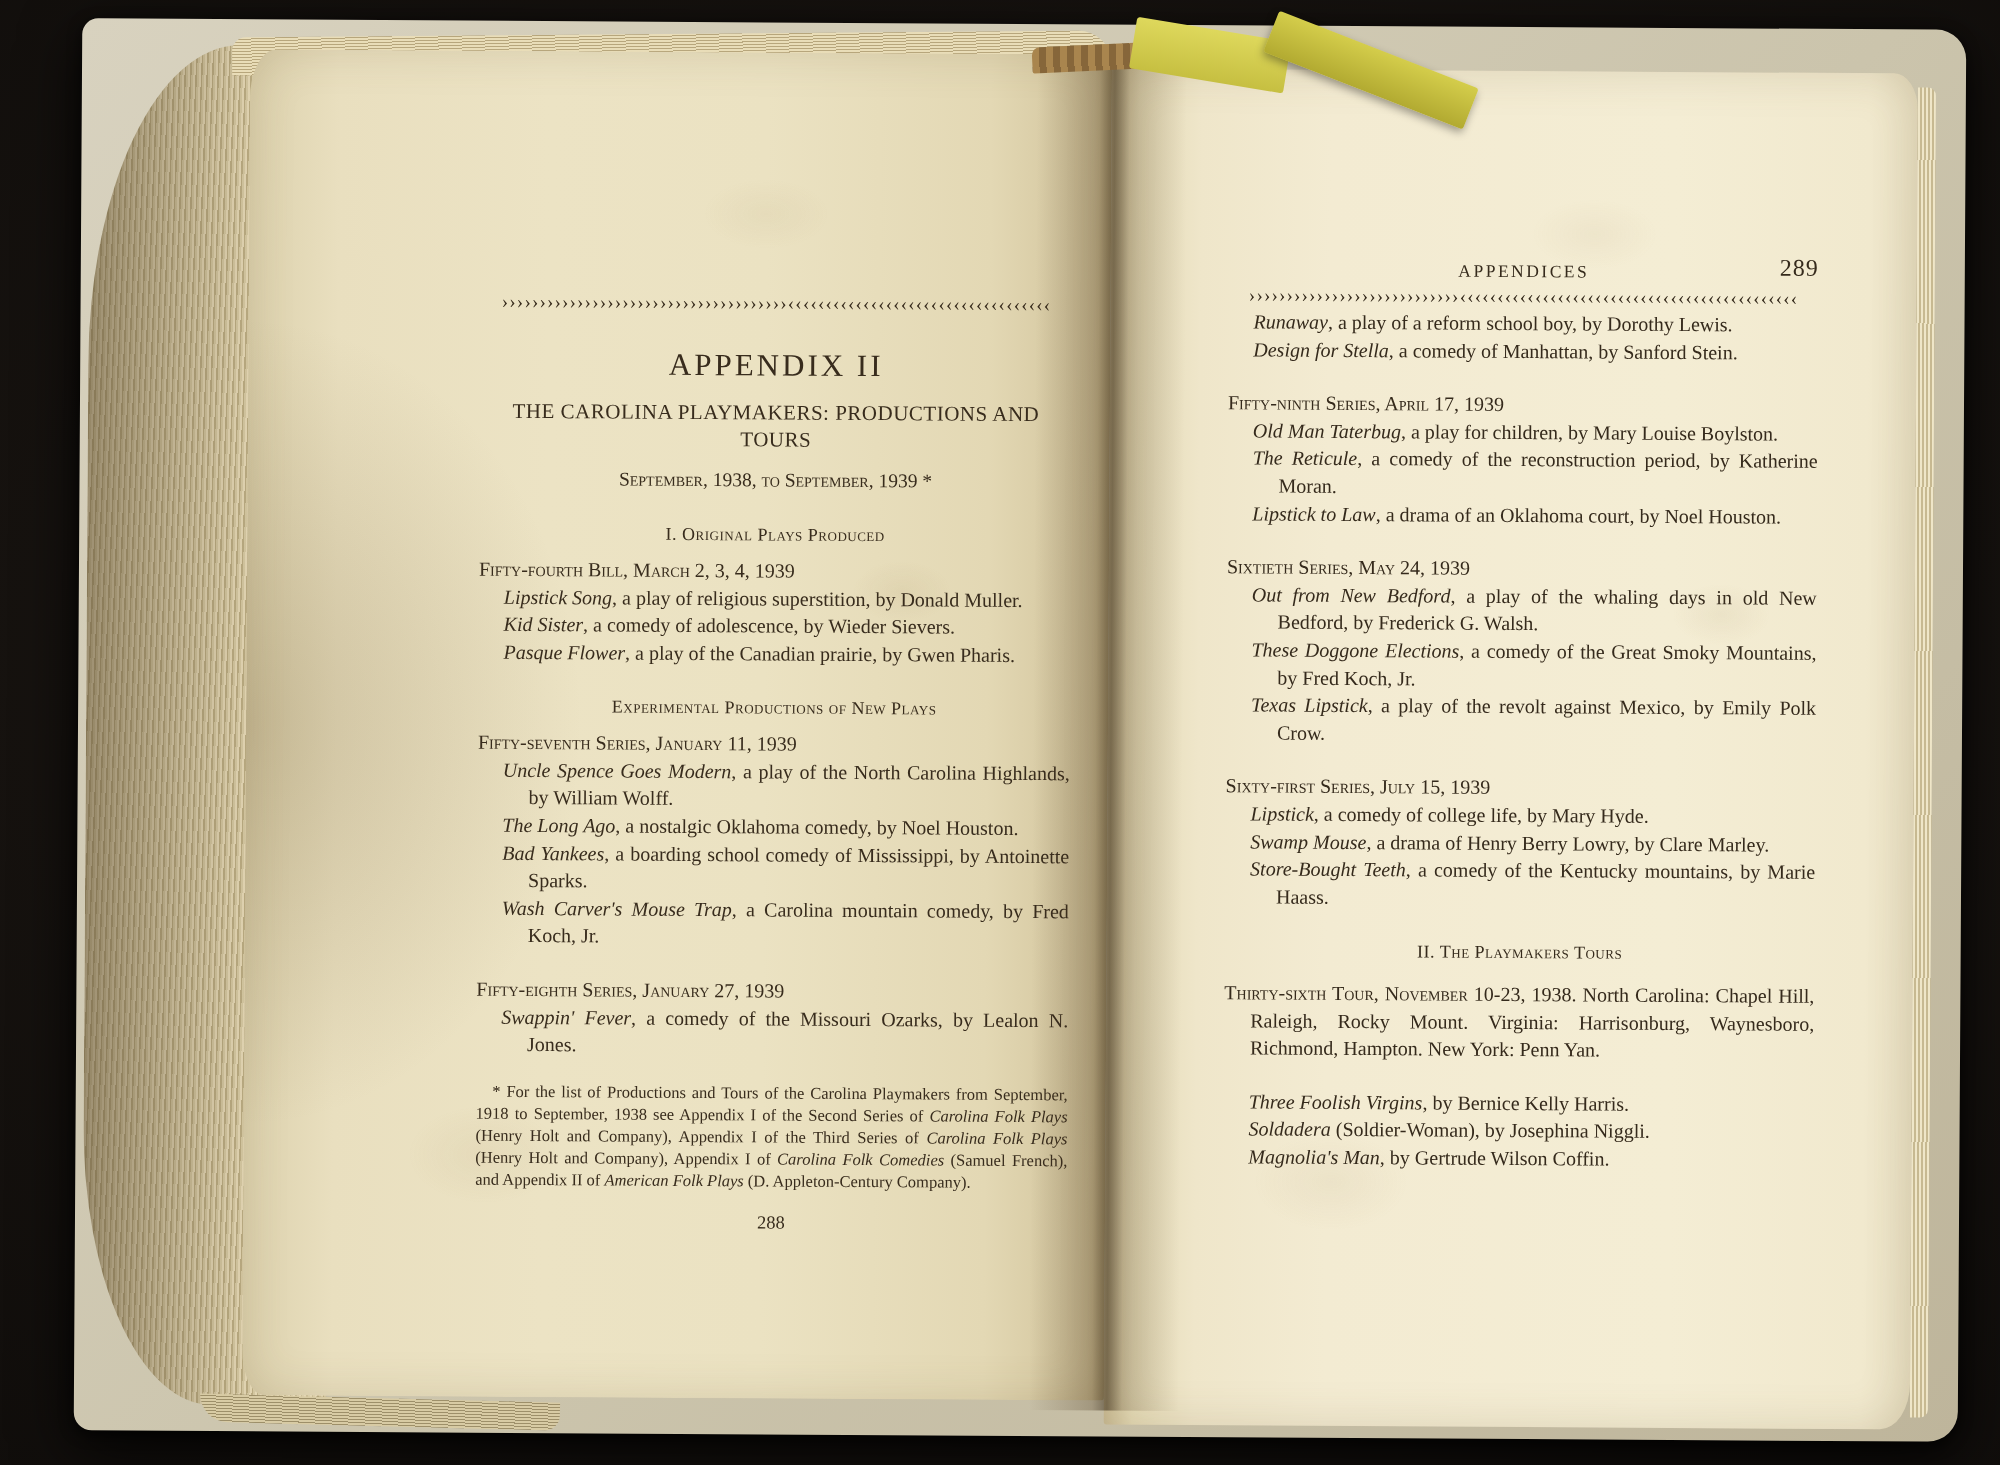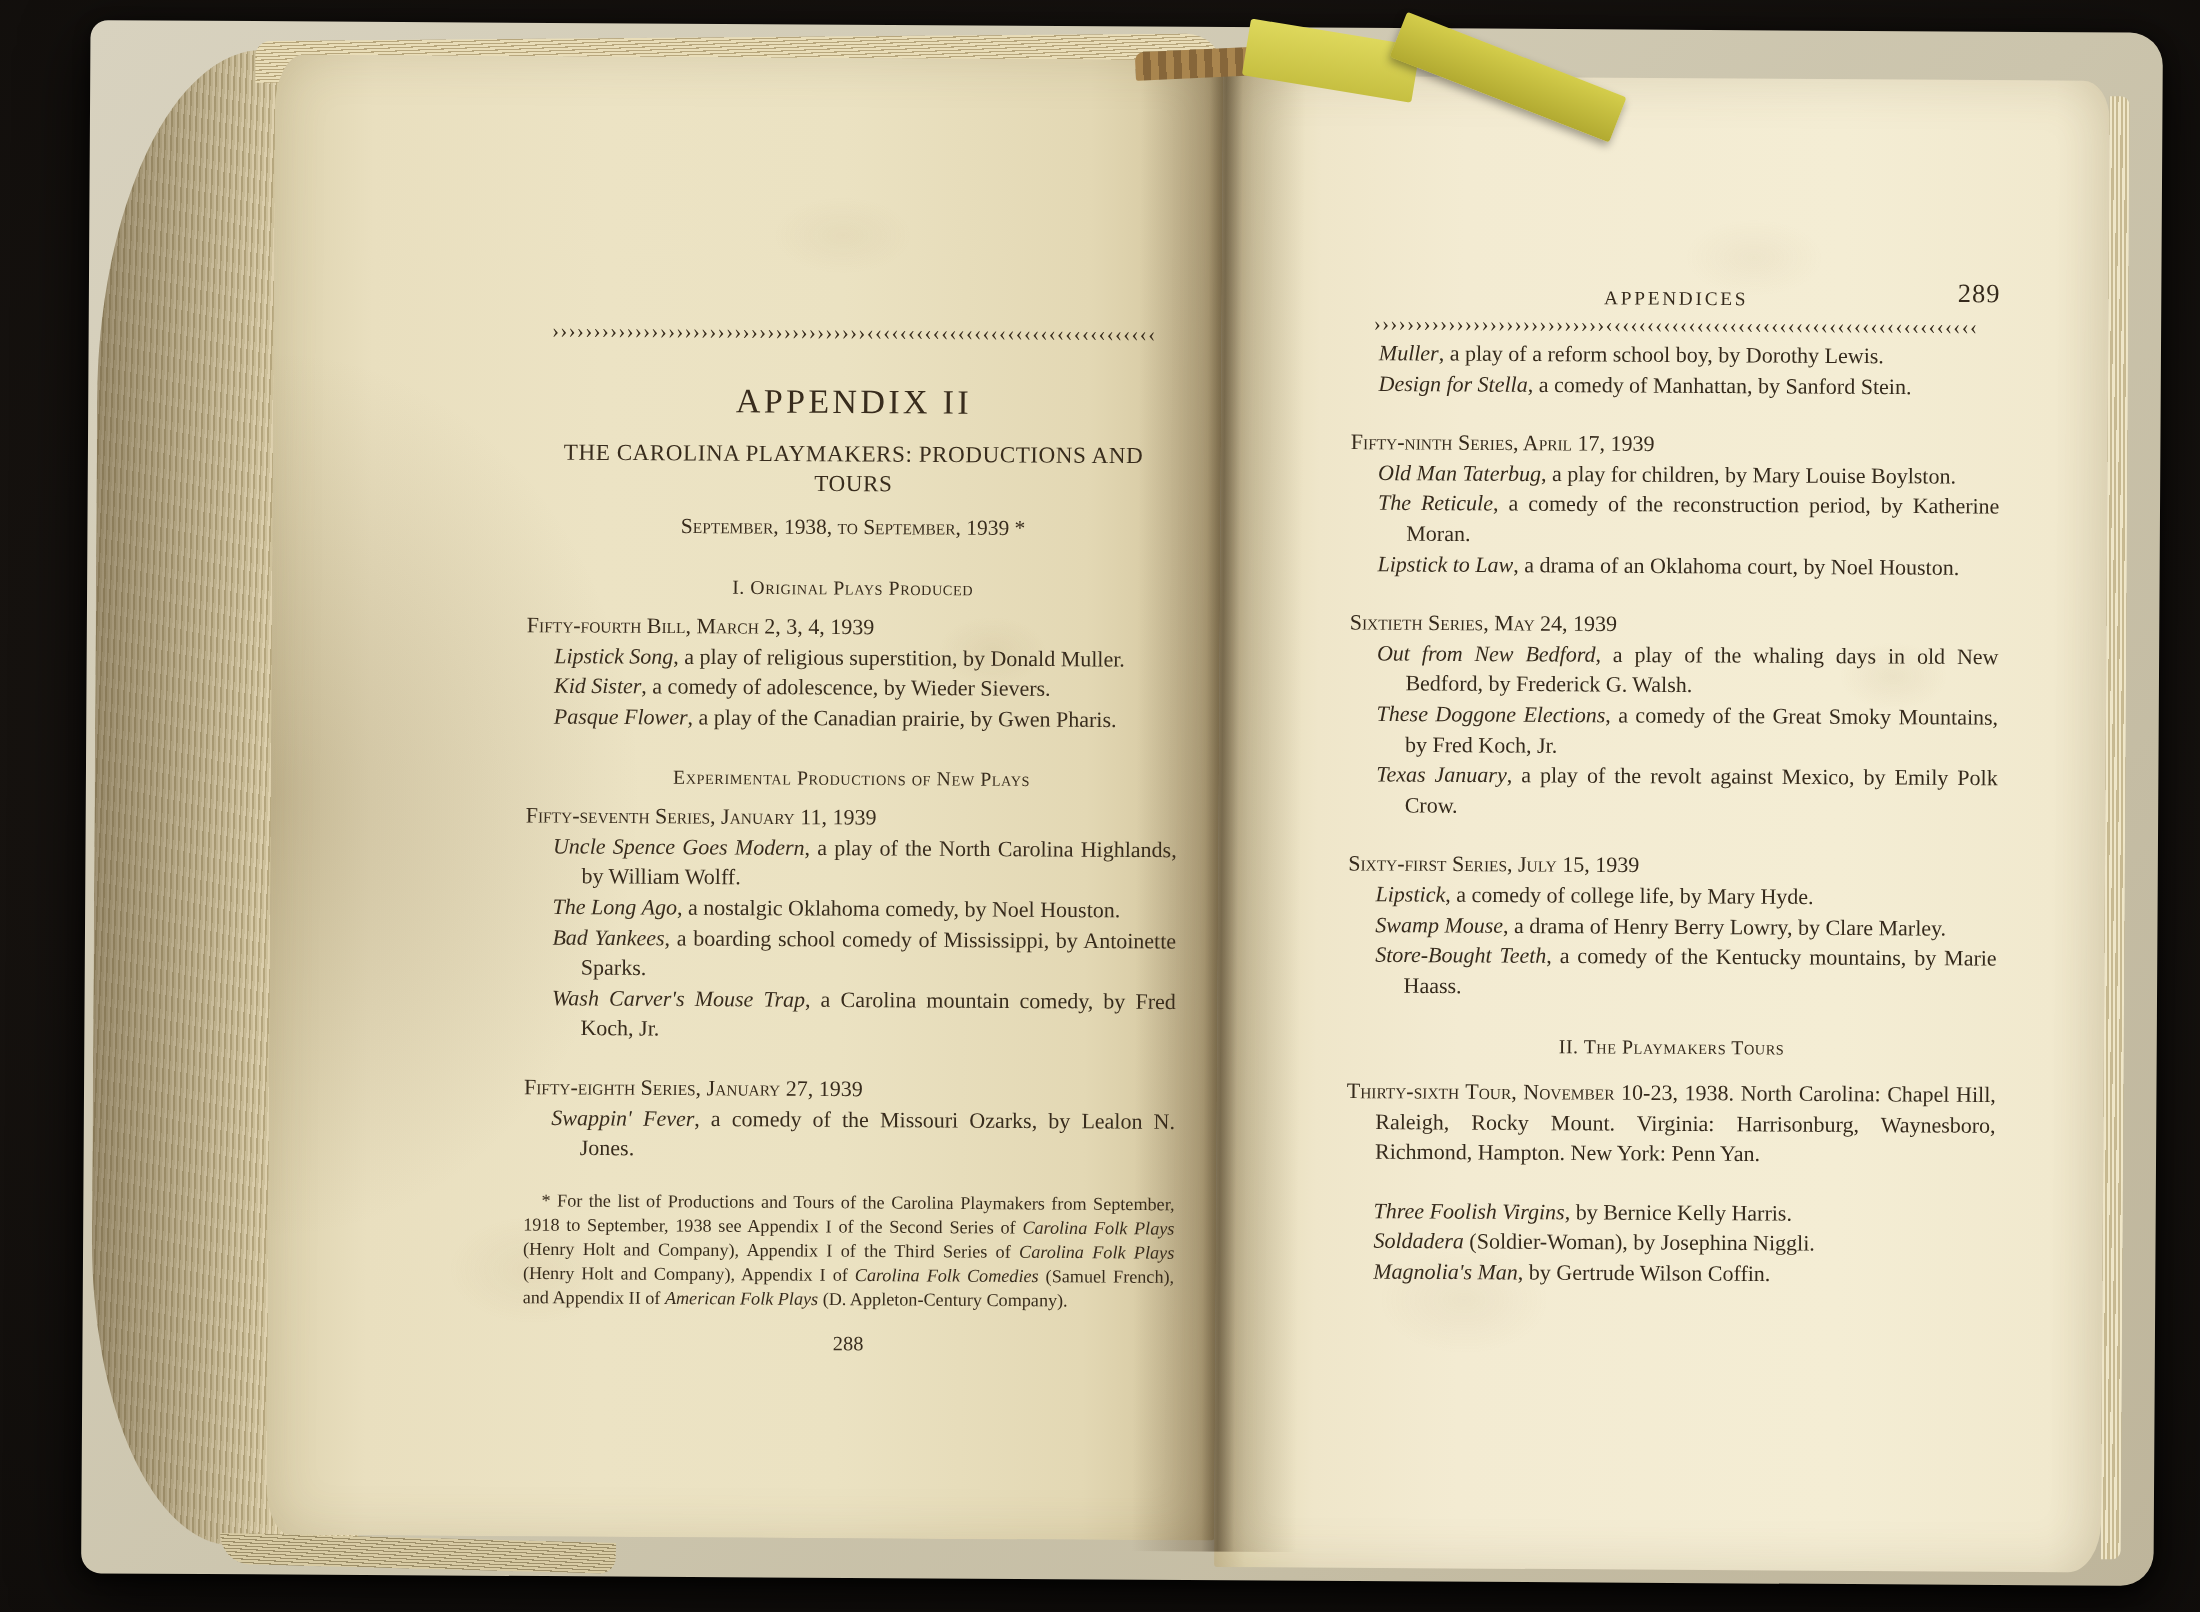--- a/index.html
+++ b/index.html
@@ -141,30 +141,30 @@
     </div>
 
     <div class="page page-right">
       <div class="text-col text-col-right">
         <div class="page-header">
           <span class="header-title">APPENDICES</span>
           <span class="header-num">289</span>
         </div>
         <div class="ornament">››››››››››››››››››››››››››››‹‹‹‹‹‹‹‹‹‹‹‹‹‹‹‹‹‹‹‹‹‹‹‹‹‹‹‹‹‹‹‹‹‹‹‹‹‹‹‹‹‹‹‹‹</div>
         <div id="right-blocks">
-            <div class="blk blk-entry"><span class="seg-i">Muller</span><span class="seg-n">, a play of a reform school boy, by Dorothy Lewis.</span></div>
+            <div class="blk blk-entry"><span class="seg-i">Runaway</span><span class="seg-n">, a play of a reform school boy, by Dorothy Lewis.</span></div>
             <div class="blk blk-entry"><span class="seg-i">Design for Stella</span><span class="seg-n">, a comedy of Manhattan, by Sanford Stein.</span></div>
             <div class="blk blk-series"><span class="seg-n">Fifty-ninth Series, April 17, 1939</span></div>
             <div class="blk blk-entry"><span class="seg-i">Old Man Taterbug</span><span class="seg-n">, a play for children, by Mary Louise Boylston.</span></div>
             <div class="blk blk-entry"><span class="seg-i">The Reticule</span><span class="seg-n">, a comedy of the reconstruction period, by Katherine Moran.</span></div>
             <div class="blk blk-entry"><span class="seg-i">Lipstick to Law</span><span class="seg-n">, a drama of an Oklahoma court, by Noel Houston.</span></div>
             <div class="blk blk-series"><span class="seg-n">Sixtieth Series, May 24, 1939</span></div>
             <div class="blk blk-entry"><span class="seg-i">Out from New Bedford</span><span class="seg-n">, a play of the whaling days in old New Bedford, by Frederick G. Walsh.</span></div>
             <div class="blk blk-entry"><span class="seg-i">These Doggone Elections</span><span class="seg-n">, a comedy of the Great Smoky Mountains, by Fred Koch, Jr.</span></div>
-            <div class="blk blk-entry"><span class="seg-i">Texas January</span><span class="seg-n">, a play of the revolt against Mexico, by Emily Polk Crow.</span></div>
+            <div class="blk blk-entry"><span class="seg-i">Texas Lipstick</span><span class="seg-n">, a play of the revolt against Mexico, by Emily Polk Crow.</span></div>
             <div class="blk blk-series"><span class="seg-n">Sixty-first Series, July 15, 1939</span></div>
             <div class="blk blk-entry"><span class="seg-i">Lipstick</span><span class="seg-n">, a comedy of college life, by Mary Hyde.</span></div>
             <div class="blk blk-entry"><span class="seg-i">Swamp Mouse</span><span class="seg-n">, a drama of Henry Berry Lowry, by Clare Marley.</span></div>
             <div class="blk blk-entry"><span class="seg-i">Store-Bought Teeth</span><span class="seg-n">, a comedy of the Kentucky mountains, by Marie Haass.</span></div>
             <div class="blk blk-section"><span class="seg-n">II. The Playmakers Tours</span></div>
             <div class="blk blk-tour"><span class="seg-sc">Thirty-sixth Tour, November 10-23, 1938.</span><span class="seg-n"> North Carolina: Chapel Hill, Raleigh, Rocky Mount. Virginia: Harrisonburg, Waynesboro, Richmond, Hampton. New York: Penn Yan.</span></div>
             <div class="blk blk-entry gap"><span class="seg-i">Three Foolish Virgins</span><span class="seg-n">, by Bernice Kelly Harris.</span></div>
             <div class="blk blk-entry"><span class="seg-i">Soldadera</span><span class="seg-n"> (Soldier-Woman), by Josephina Niggli.</span></div>
             <div class="blk blk-entry"><span class="seg-i">Magnolia's Man</span><span class="seg-n">, by Gertrude Wilson Coffin.</span></div>
           </div>

